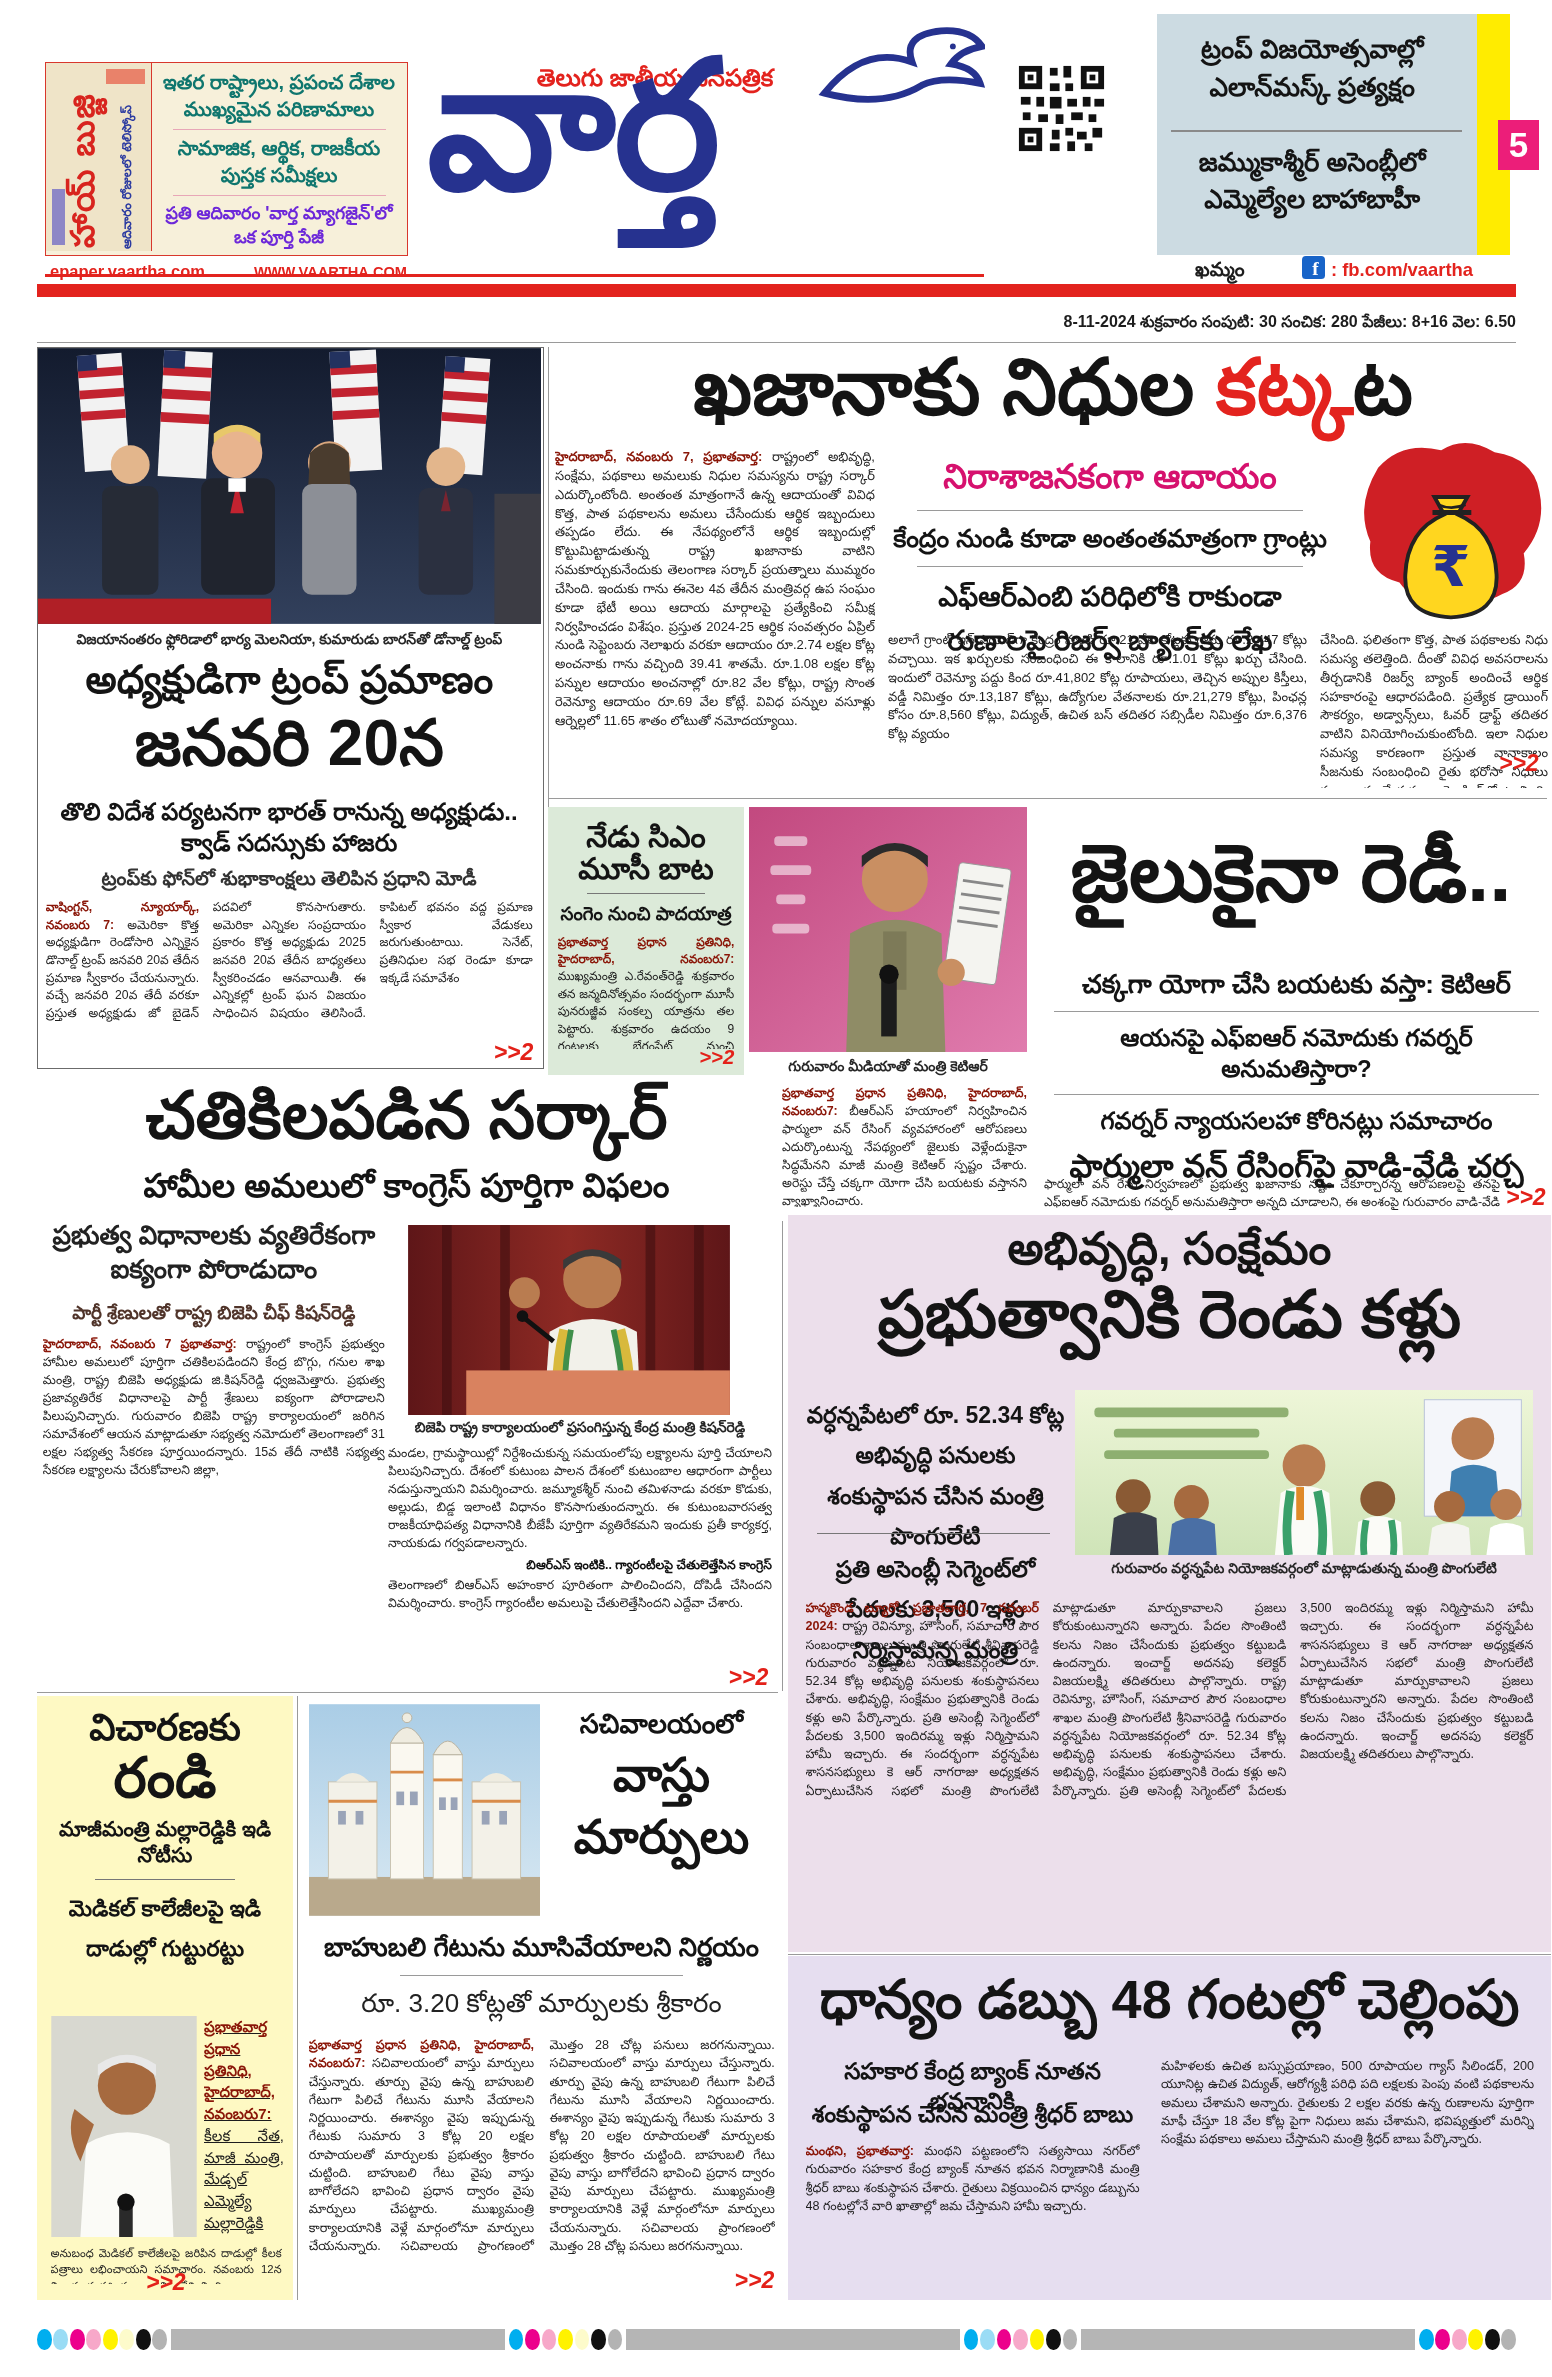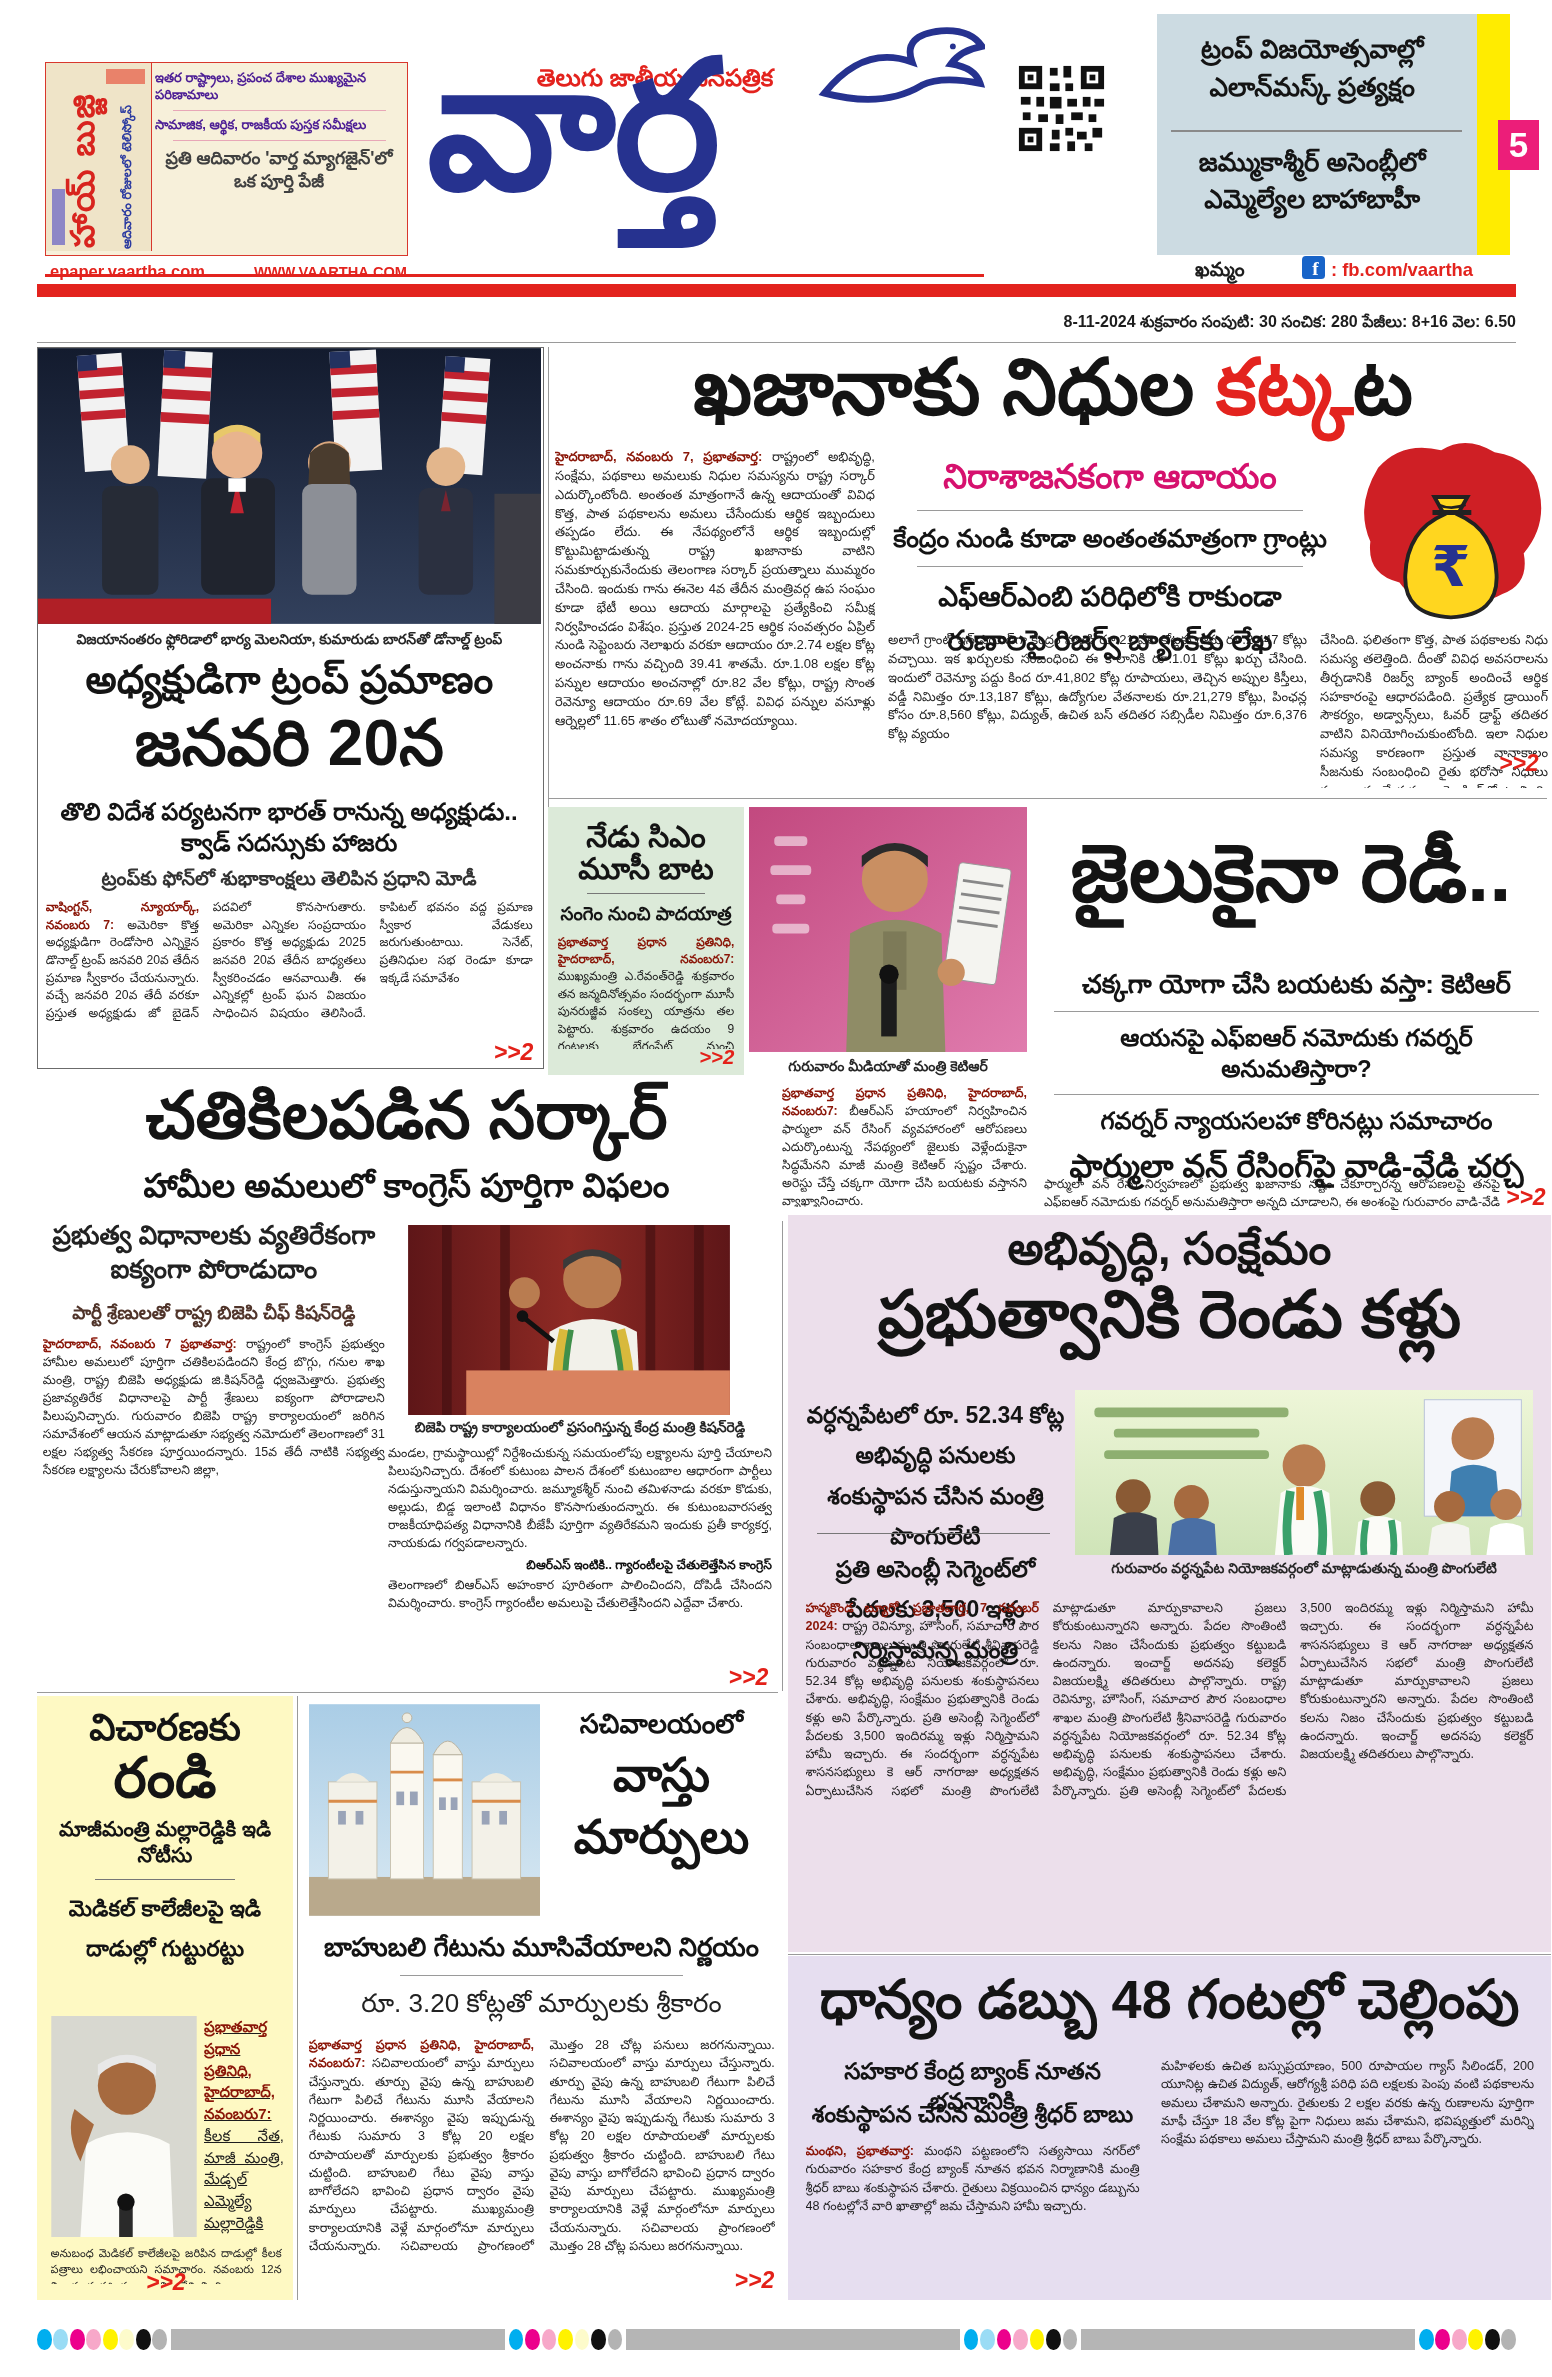--- a/index.html
+++ b/index.html
@@ -12,22 +12,22 @@
   .dateline{font-weight:bold;color:#8a1608;}
   .caption{font-weight:bold;font-size:14px;color:#262626;text-align:center;line-height:1.2;}
   .more{color:#e32119;font-weight:bold;font-style:italic;font-size:23px;line-height:1;}
   .hrline{height:0;border-top:1px solid #9a9a9a;}
   .vr{width:1px;background:#9a9a9a;}
   .cols2{column-count:2;column-gap:15.5px;}
   .cols3{column-count:3;column-gap:13.6px;}
   .red{color:#e3231e;}
   .magenta{color:#d6116e;}
   .promo{background:#f7f0da;border:1.9px solid #d8372c;}
-  .promo-line-green{color:#4c1d95;font-weight:bold;font-size:13px;line-height:1.35;}
-  .promo-line-red{color:#404040;font-weight:bold;text-align:center;font-size:17.5px;line-height:1.35;}
+  .promo-line-green{color:#0f766e;font-weight:bold;text-align:center;font-size:20px;line-height:1.35;}
+  .promo-line-red{color:#6d28d9;font-weight:bold;text-align:center;font-size:17.5px;line-height:1.35;}
   .promo-div{border-top:1.9px solid #e8a7b7;margin:5.8px 17.5px;}
   .vert-red{writing-mode:vertical-rl;transform:rotate(180deg);color:#d8241e;font-weight:bold;font-size:33px;letter-spacing:1.9px;}
   .vert-blue{writing-mode:vertical-rl;transform:rotate(180deg);color:#2b3aa0;font-weight:bold;font-size:12.6px;}
   .greenbox{background:#dcead9;}
   .pinkbox{background:#ecdfeb;}
   .purplebox{background:#e6def0;}
   .salmonbox{background:#fef9c3;}
   .bluebox{background:#ccdbe2;}
   .dot{width:14.6px;height:21.3px;border-radius:50%;}
   .graybar{height:21.3px;background:#b5b5b5;flex:1;margin:0 3.9px;}

